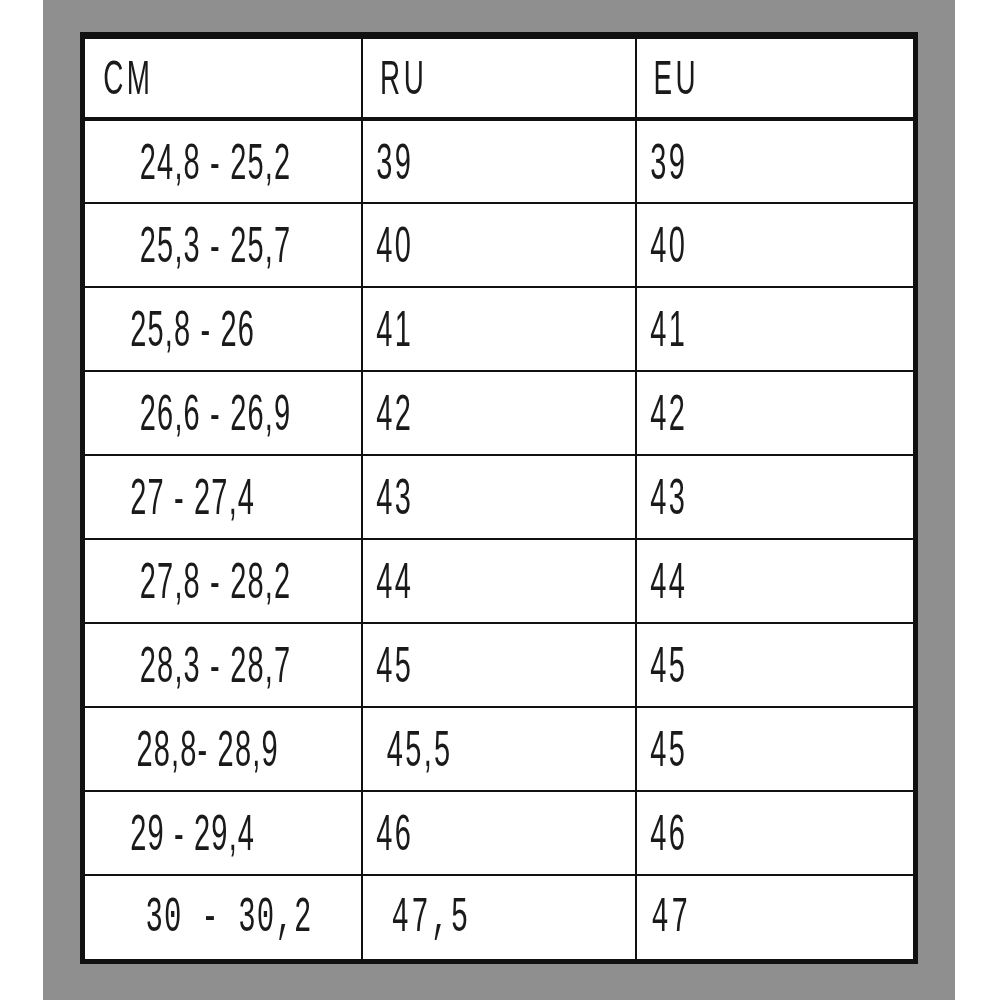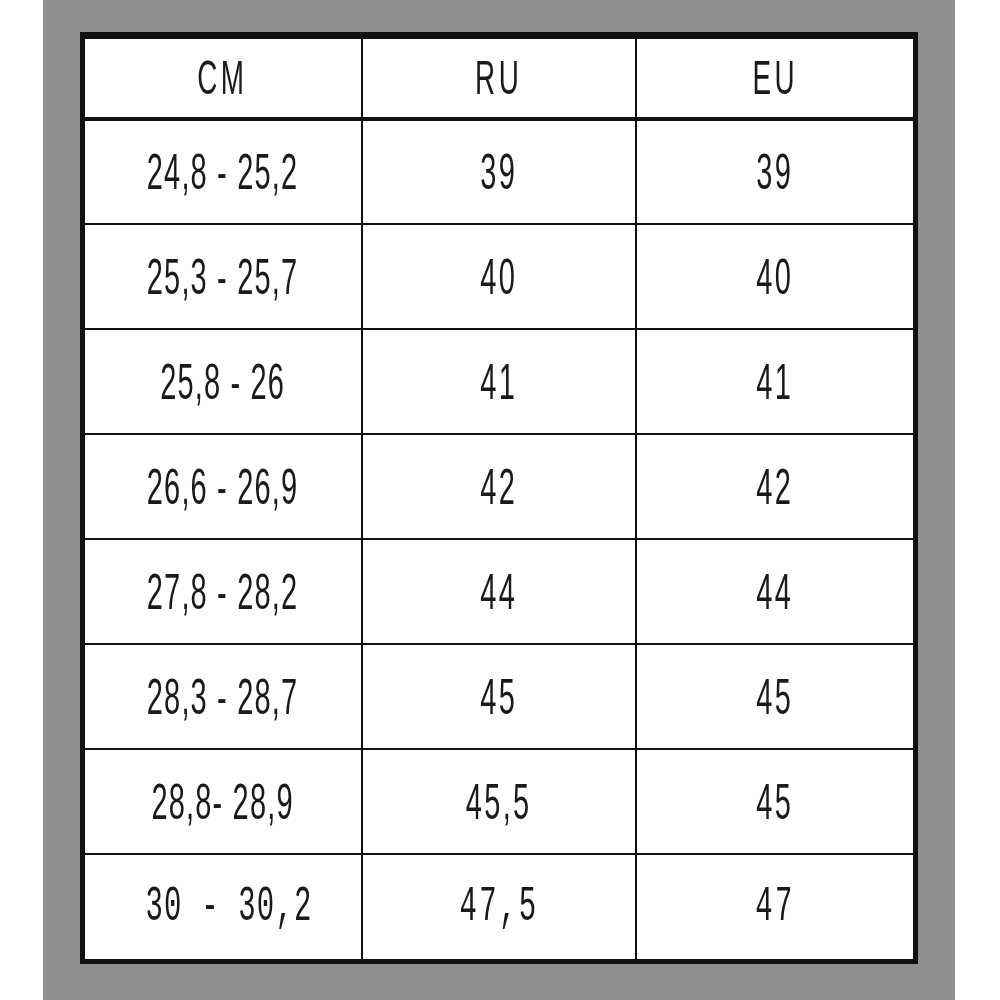--- a/index.html
+++ b/index.html
@@ -52,21 +52,21 @@
     background: #ffffff;
   }
 
   table.size-table col.c1 { width: 33.4%; }
   table.size-table col.c2 { width: 33.2%; }
   table.size-table col.c3 { width: 33.4%; }
 
   table.size-table th,
   table.size-table td {
     border: 2px solid #111111;
-    text-align: center;
+    text-align: left;
     vertical-align: middle;
     padding: 0;
     color: #1a1a1a;
     font-weight: 400;
     
     font-family: "Liberation Sans Narrow", "Liberation Sans", sans-serif;
     transform: scaleX(0.62);
     letter-spacing: 5px;
   }
 
@@ -151,35 +151,45 @@
             <td><span class="cell-text">25,8 - 26</span></td>
             <td><span class="cell-text">41</span></td>
             <td><span class="cell-text">41</span></td>
           </tr>
           <tr>
             <td><span class="cell-text">26,6 - 26,9</span></td>
             <td><span class="cell-text">42</span></td>
             <td><span class="cell-text">42</span></td>
           </tr>
           <tr>
+            <td><span class="cell-text">27 - 27,4</span></td>
+            <td><span class="cell-text">43</span></td>
+            <td><span class="cell-text">43</span></td>
+          </tr>
+          <tr>
             <td><span class="cell-text">27,8 - 28,2</span></td>
             <td><span class="cell-text">44</span></td>
             <td><span class="cell-text">44</span></td>
           </tr>
           <tr>
             <td><span class="cell-text">28,3 - 28,7</span></td>
             <td><span class="cell-text">45</span></td>
             <td><span class="cell-text">45</span></td>
           </tr>
           <tr>
             <td><span class="cell-text">28,8- 28,9</span></td>
             <td><span class="cell-text">45,5</span></td>
             <td><span class="cell-text">45</span></td>
           </tr>
           <tr>
+            <td><span class="cell-text">29 - 29,4</span></td>
+            <td><span class="cell-text">46</span></td>
+            <td><span class="cell-text">46</span></td>
+          </tr>
+          <tr>
             <td><span class="cell-text">30 - 30,2</span></td>
             <td><span class="cell-text">47,5</span></td>
             <td><span class="cell-text">47</span></td>
           </tr>
         </tbody>
     </table>
   </div>
 
 </div>
 

